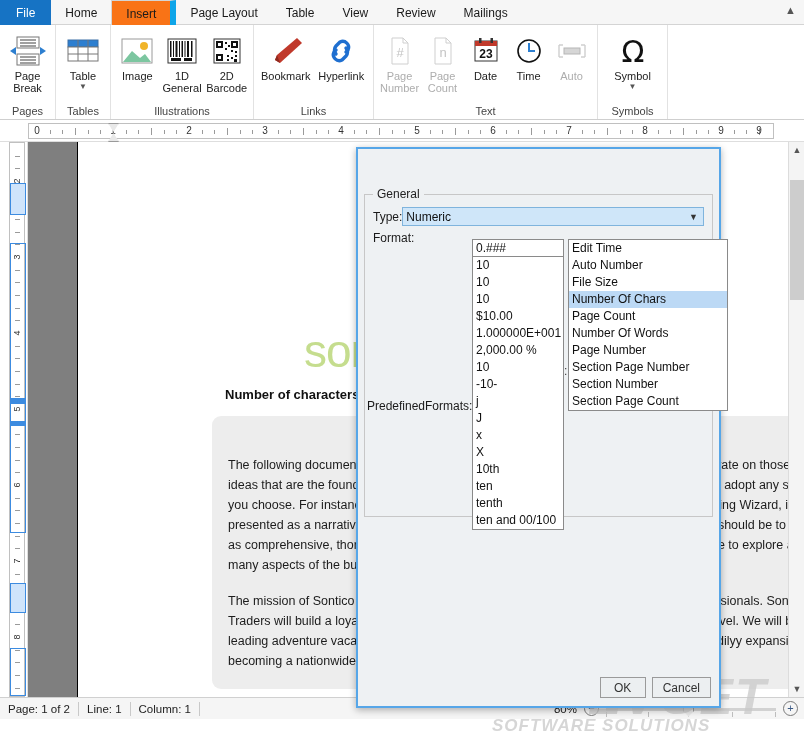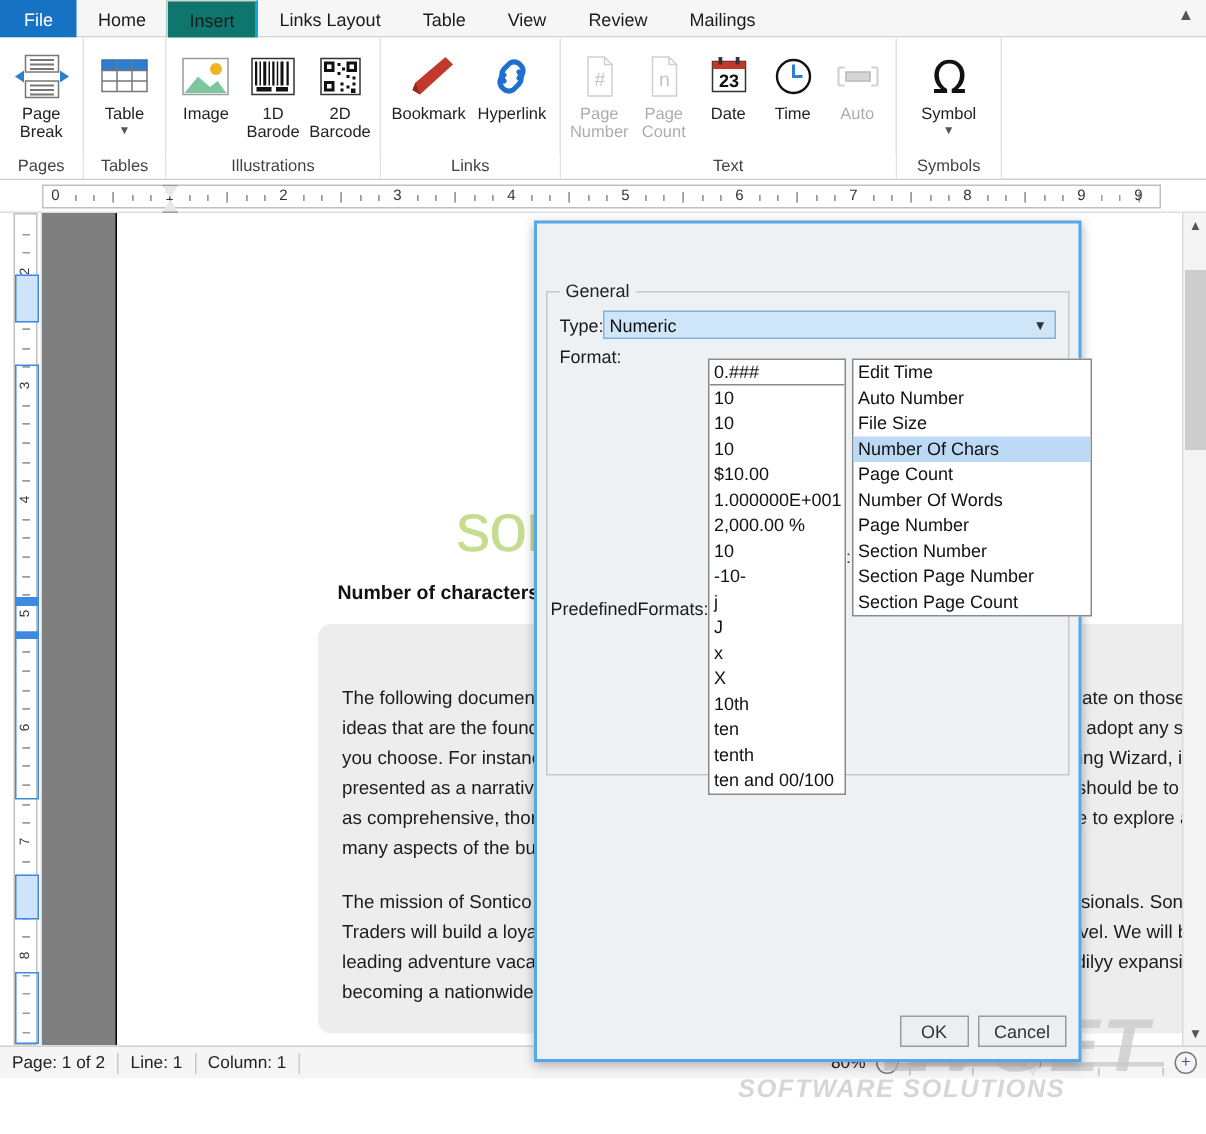--- a/index.html
+++ b/index.html
@@ -39,22 +39,22 @@
     display: flex; align-items: stretch;
     border-bottom: 1px solid #d4d4d4;
     position: relative;
   }
   .rtab {
     padding: 0 14px; display: flex; align-items: center;
     font-size: 12px; color: #1a1a1a; height: 25px;
   }
   .rtab.file { background: #1673c4; color: #fff; padding: 0 16px; }
   .rtab.active {
-    background: #0f766e;
-    border-left: 1px solid #d4d4d4; border-right: 2px solid #0ea5e9;
+    background: #f97316;
+    border-left: 1px solid #d4d4d4; border-right: 6px solid #0ea5e9;
     border-top: 1px solid #d4d4d4;
     margin-bottom: -1px; height: 26px;
   }
   .collapse-chev {
     position: absolute; right: 8px; top: 4px;
     font-size: 11px; color: #555;
   }
 
   .ribbon {
     height: 95px; background: #ffffff;
@@ -249,21 +249,21 @@
     <div class="rtab file">
         <span>File</span>
       </div>
     <div class="rtab">
         <span>Home</span>
       </div>
     <div class="rtab active">
         <span>Insert</span>
       </div>
     <div class="rtab">
-        <span>Links Layout</span>
+        <span>Page Layout</span>
       </div>
     <div class="rtab">
         <span>Table</span>
       </div>
     <div class="rtab">
         <span>View</span>
       </div>
     <div class="rtab">
         <span>Review</span>
       </div>
@@ -348,21 +348,21 @@
                 <rect x="22" y="6" width="2" height="16"></rect>
                   <rect x="26" y="6" width="1.5" height="16"></rect>
               </g>
               <g fill="#111">
                   <rect x="6" y="23" width="10" height="3"></rect>
                   <rect x="19" y="23" width="8" height="3"></rect>
                 </g>
             </svg>
           </div>
           <div class="lbl"><span style="white-space:pre-line">1D
-Barode</span></div>
+General</span></div>
         </div>
         <div class="rbtn">
           <div class="ico">
             <svg width="34" height="32" viewBox="0 0 34 32">
               <rect x="4" y="4" width="26" height="24" fill="#fff" stroke="#333"></rect>
               <g fill="#111">
                 <rect x="6" y="6" width="7" height="7"></rect>
                   <rect x="21" y="6" width="7" height="7"></rect>
                 <rect x="6" y="19" width="7" height="7"></rect>
                 <rect x="15" y="7" width="2" height="2"></rect>
@@ -779,22 +779,22 @@
 
         <div class="pre-col">
           <div class="listbox" id="predef-list">
               <div class="opt">Edit Time</div>
               <div class="opt">Auto Number</div>
               <div class="opt">File Size</div>
               <div class="opt sel">Number Of Chars</div>
               <div class="opt">Page Count</div>
               <div class="opt">Number Of Words</div>
               <div class="opt">Page Number</div>
+              <div class="opt">Section Page Number</div>
               <div class="opt">Section Number</div>
-              <div class="opt">Section Page Number</div>
               <div class="opt">Section Page Count</div>
             </div>
         </div>
       </fieldset>
 
       <div class="dlg-buttons">
         <div class="btn">OK</div>
         <div class="btn">Cancel</div>
       </div>
     </div>

